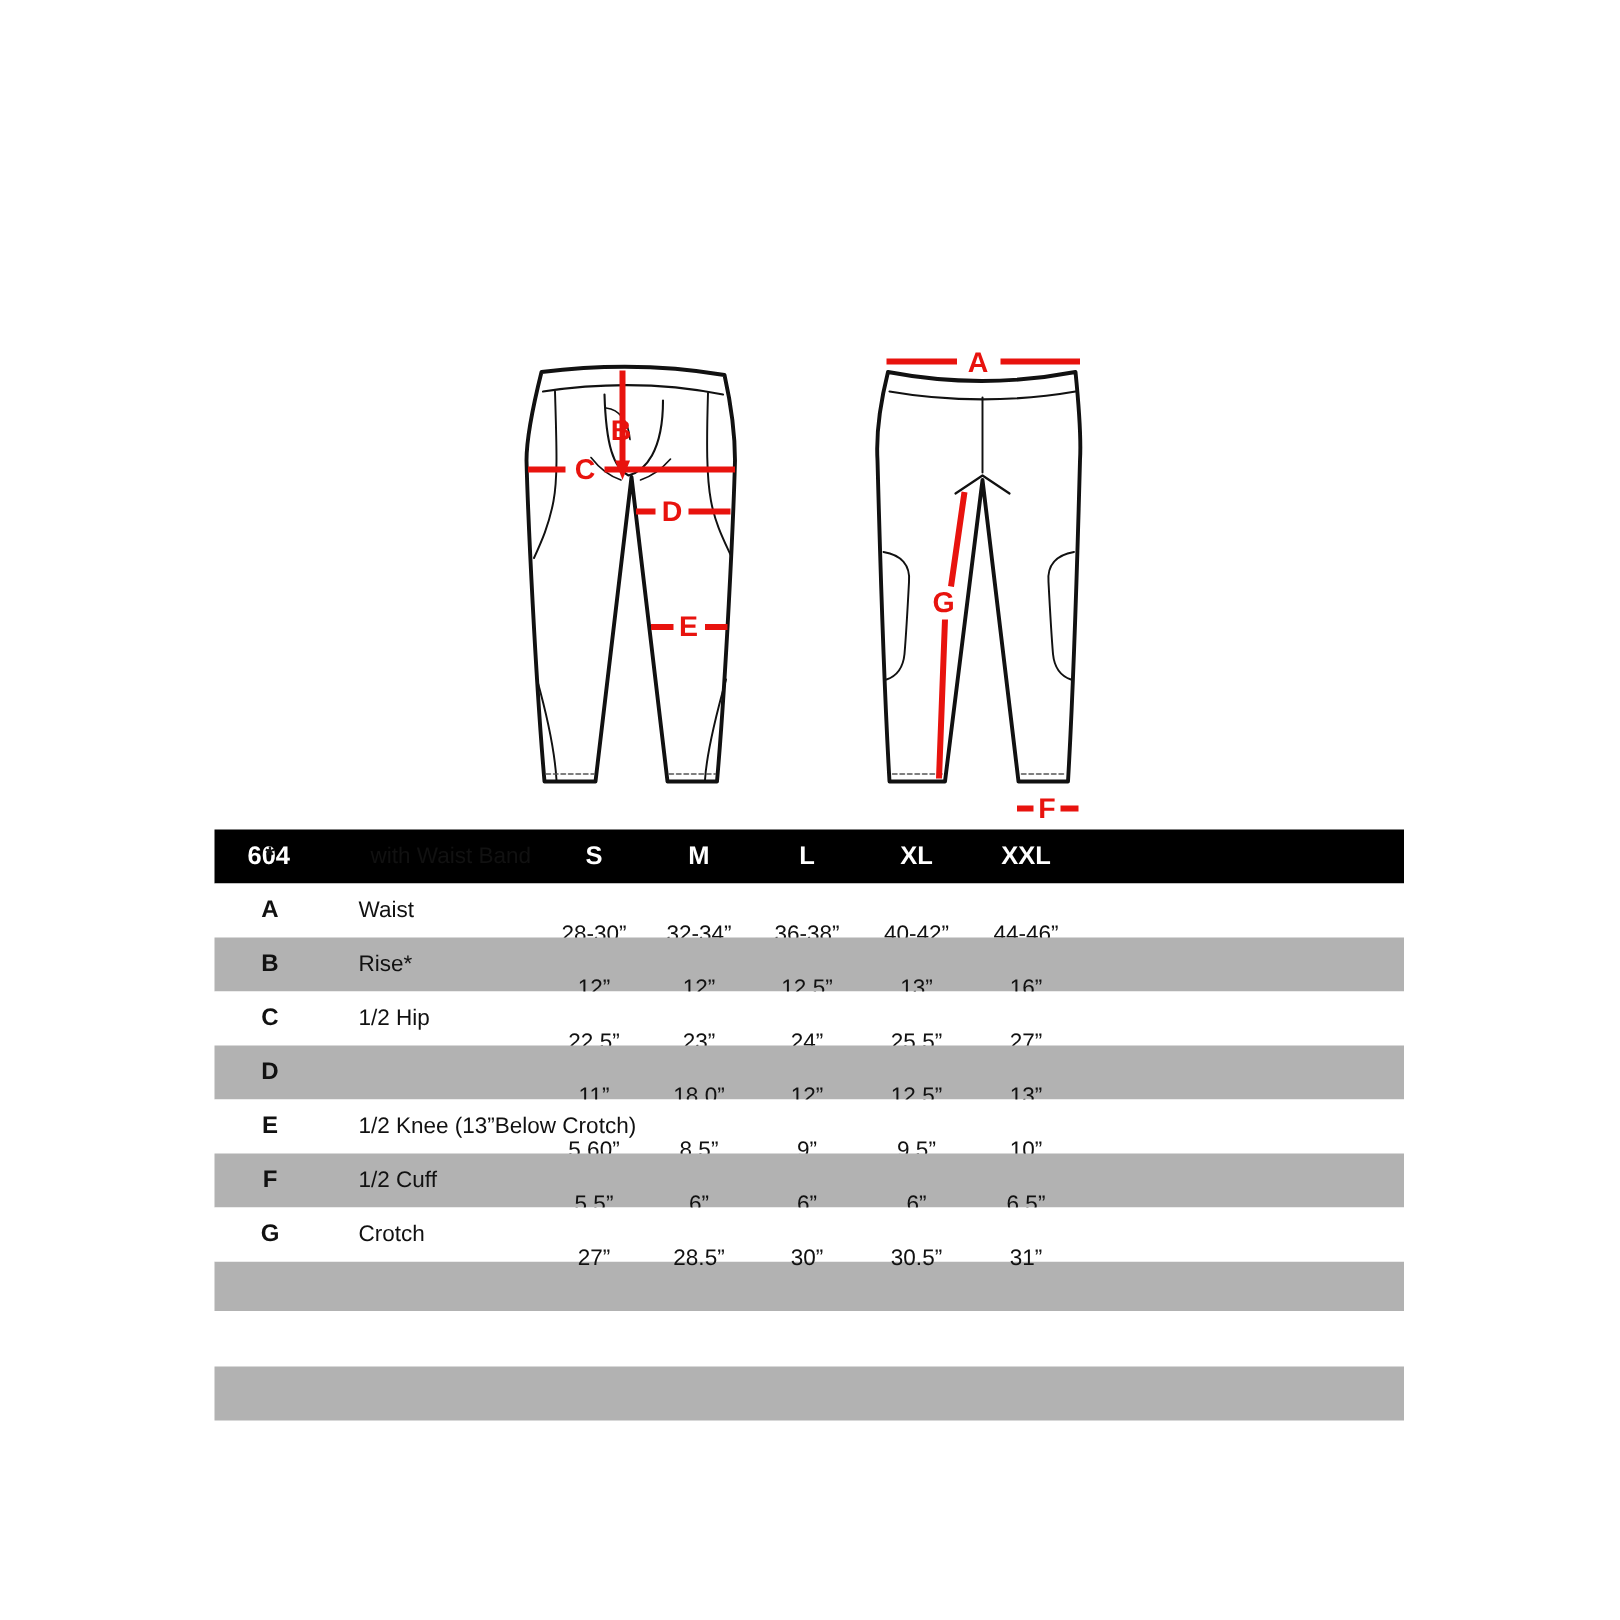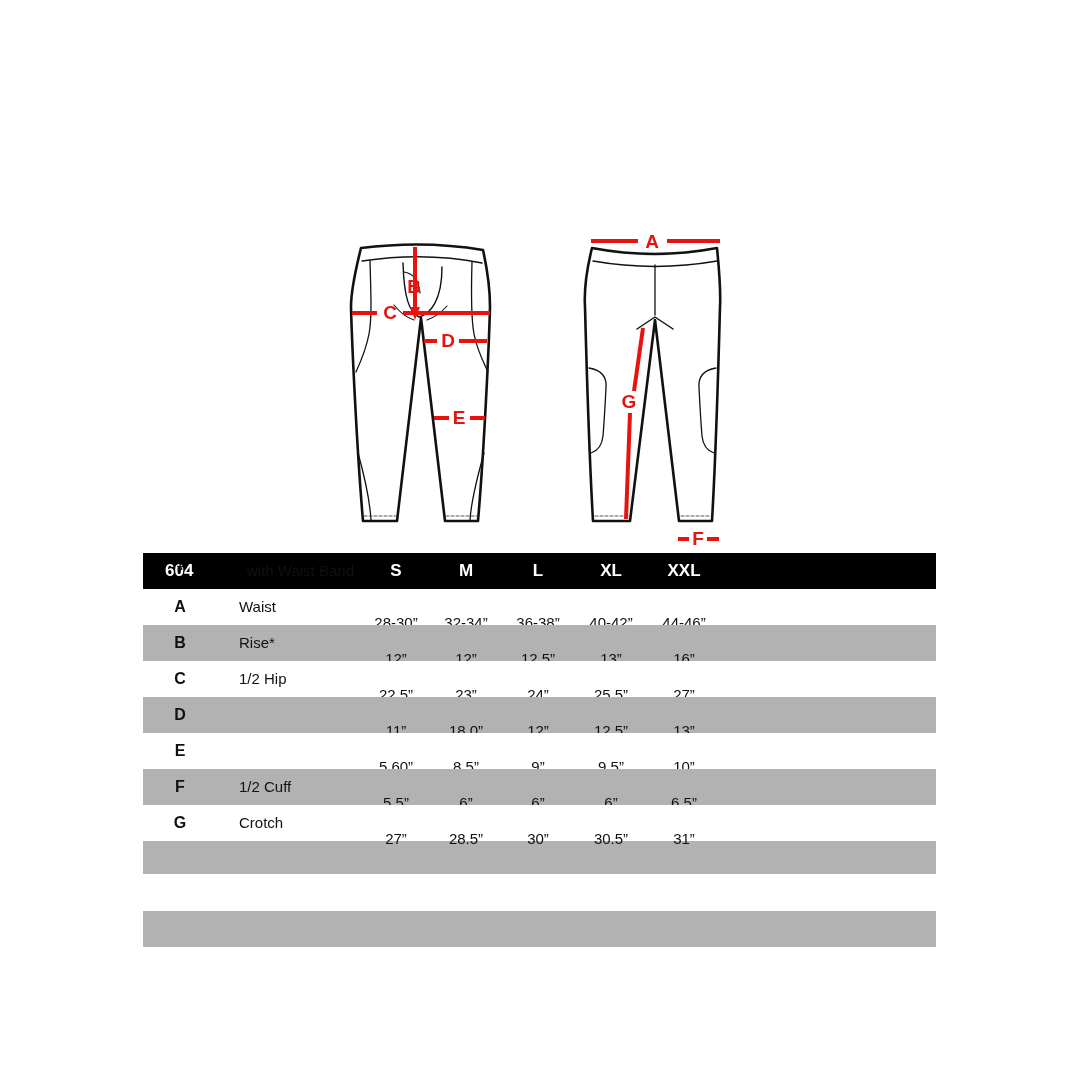--- a/index.html
+++ b/index.html
@@ -122,20 +122,21 @@
       <span class="letter">D</span>
       <span class="val c0">11”</span>
       <span class="val c1">18.0”</span>
       <span class="val c2">12”</span>
       <span class="val c3">12.5”</span>
       <span class="val c4">13”</span>
     </div>
 
     <div class="trow">
       <span class="letter">E</span>
+      <span class="rlabel">1/2 Knee (13”Below Crotch)</span>
       <span class="val c0">5.60”</span>
       <span class="val c1">8.5”</span>
       <span class="val c2">9”</span>
       <span class="val c3">9.5”</span>
       <span class="val c4">10”</span>
     </div>
 
     <div class="trow gray">
       <span class="letter">F</span>
       <span class="rlabel">1/2 Cuff</span>

